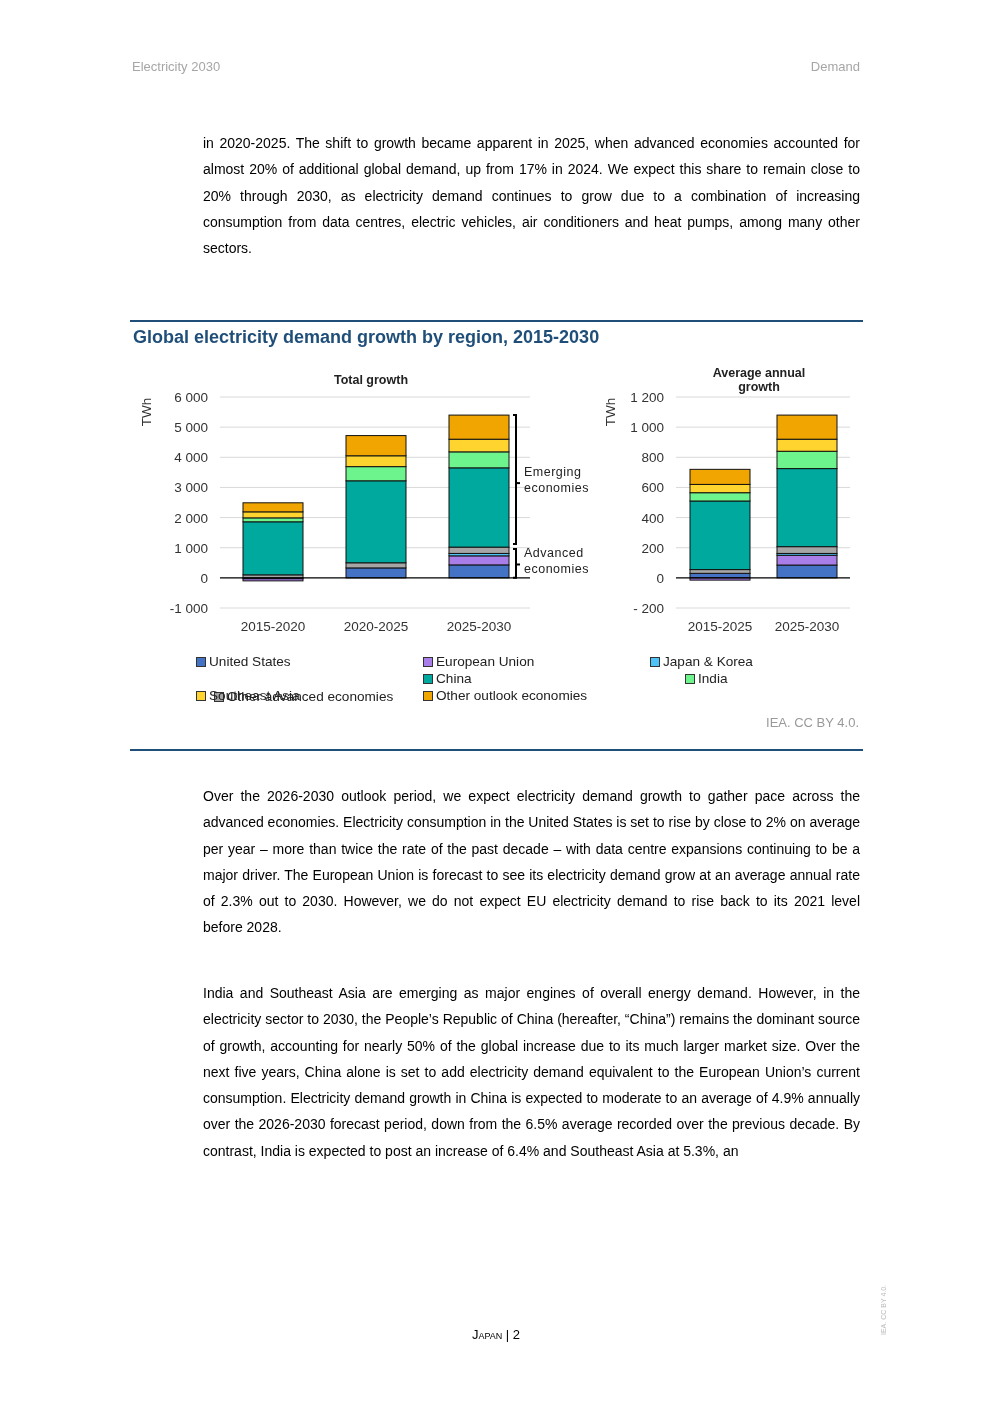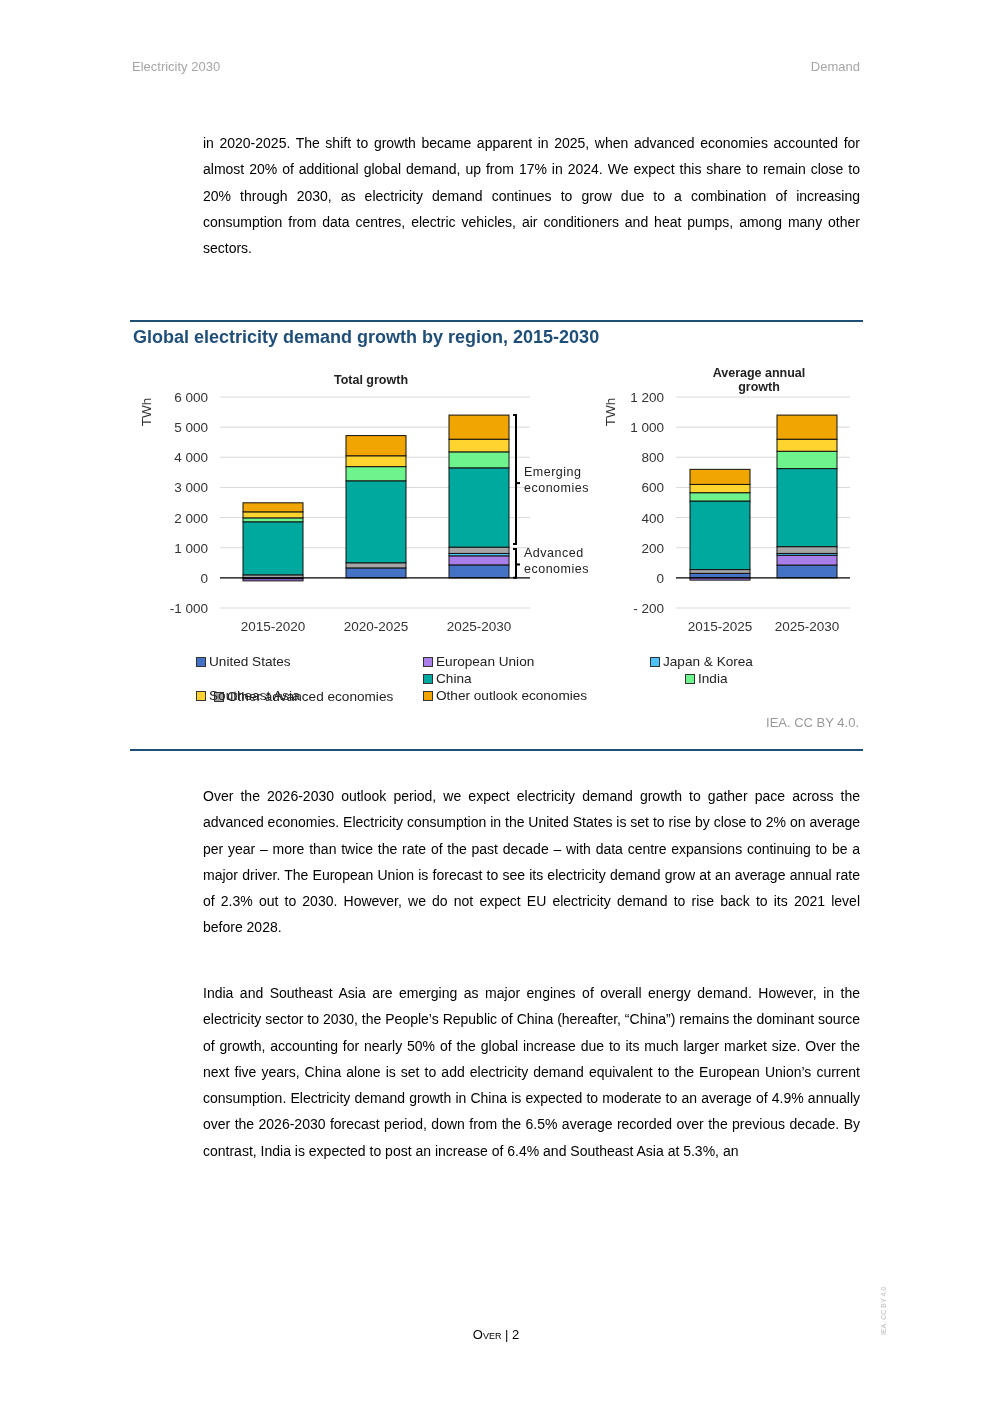--- a/index.html
+++ b/index.html
@@ -160,14 +160,14 @@
       <span>Other outlook economies</span>
     </div>
   </div>
 
 <div class="credit">IEA. CC BY 4.0.</div>
 <div class="fig-rule" style="top:749px"></div>
 
 <p class="para p2" style="margin:0">Over the 2026-2030 outlook period, we expect electricity demand growth to gather pace across the advanced economies. Electricity consumption in the United States is set to rise by close to 2% on average per year – more than twice the rate of the past decade – with data centre expansions continuing to be a major driver. The European Union is forecast to see its electricity demand grow at an average annual rate of 2.3% out to 2030. However, we do not expect EU electricity demand to rise back to its 2021 level before 2028.</p>
 <p class="para p3" style="margin:0">India and Southeast Asia are emerging as major engines of overall energy demand. However, in the electricity sector to 2030, the People’s Republic of China (hereafter, “China”) remains the dominant source of growth, accounting for nearly 50% of the global increase due to its much larger market size. Over the next five years, China alone is set to add electricity demand equivalent to the European Union’s current consumption. Electricity demand growth in China is expected to moderate to an average of 4.9% annually over the 2026-2030 forecast period, down from the 6.5% average recorded over the previous decade. By contrast, India is expected to post an increase of 6.4% and Southeast Asia at 5.3%, an</p>
 
-<div class="page-num"><span class="pg">Over</span> | <span>2</span></div>
+<div class="page-num"><span class="pg">Japan</span> | <span>2</span></div>
 <div class="side-credit">IEA. CC BY 4.0.</div>
 
 </body></html>

